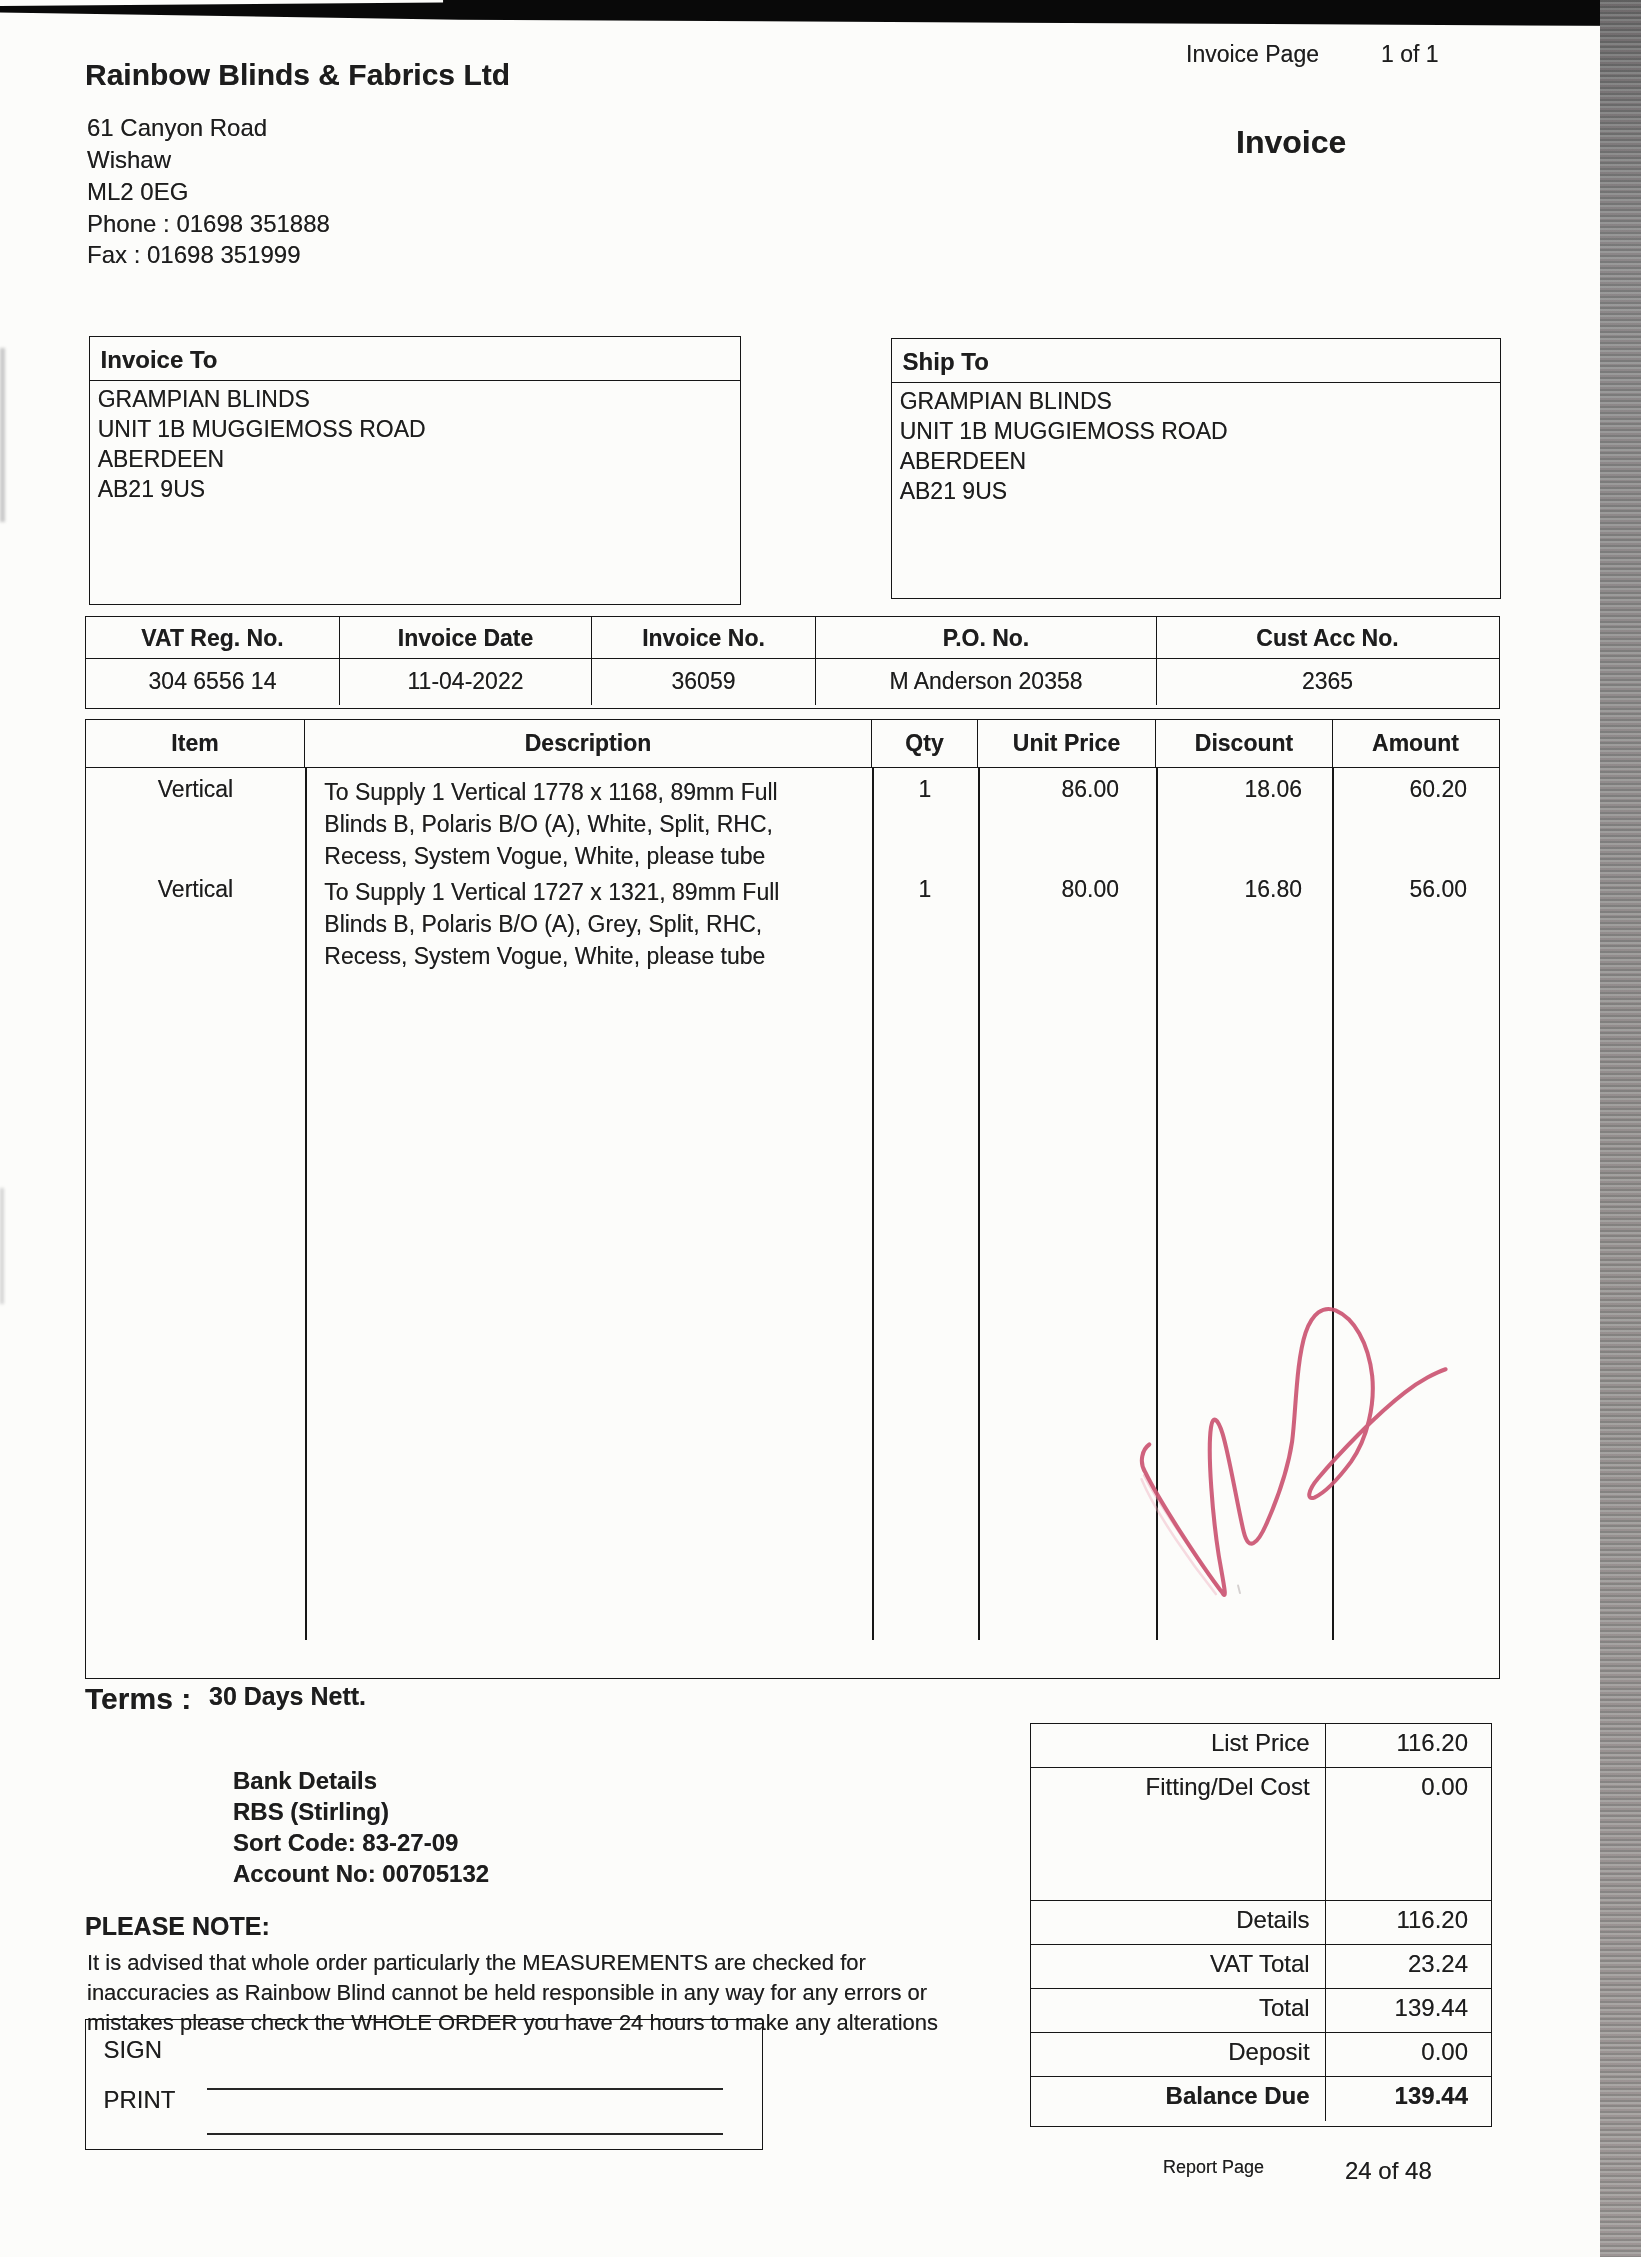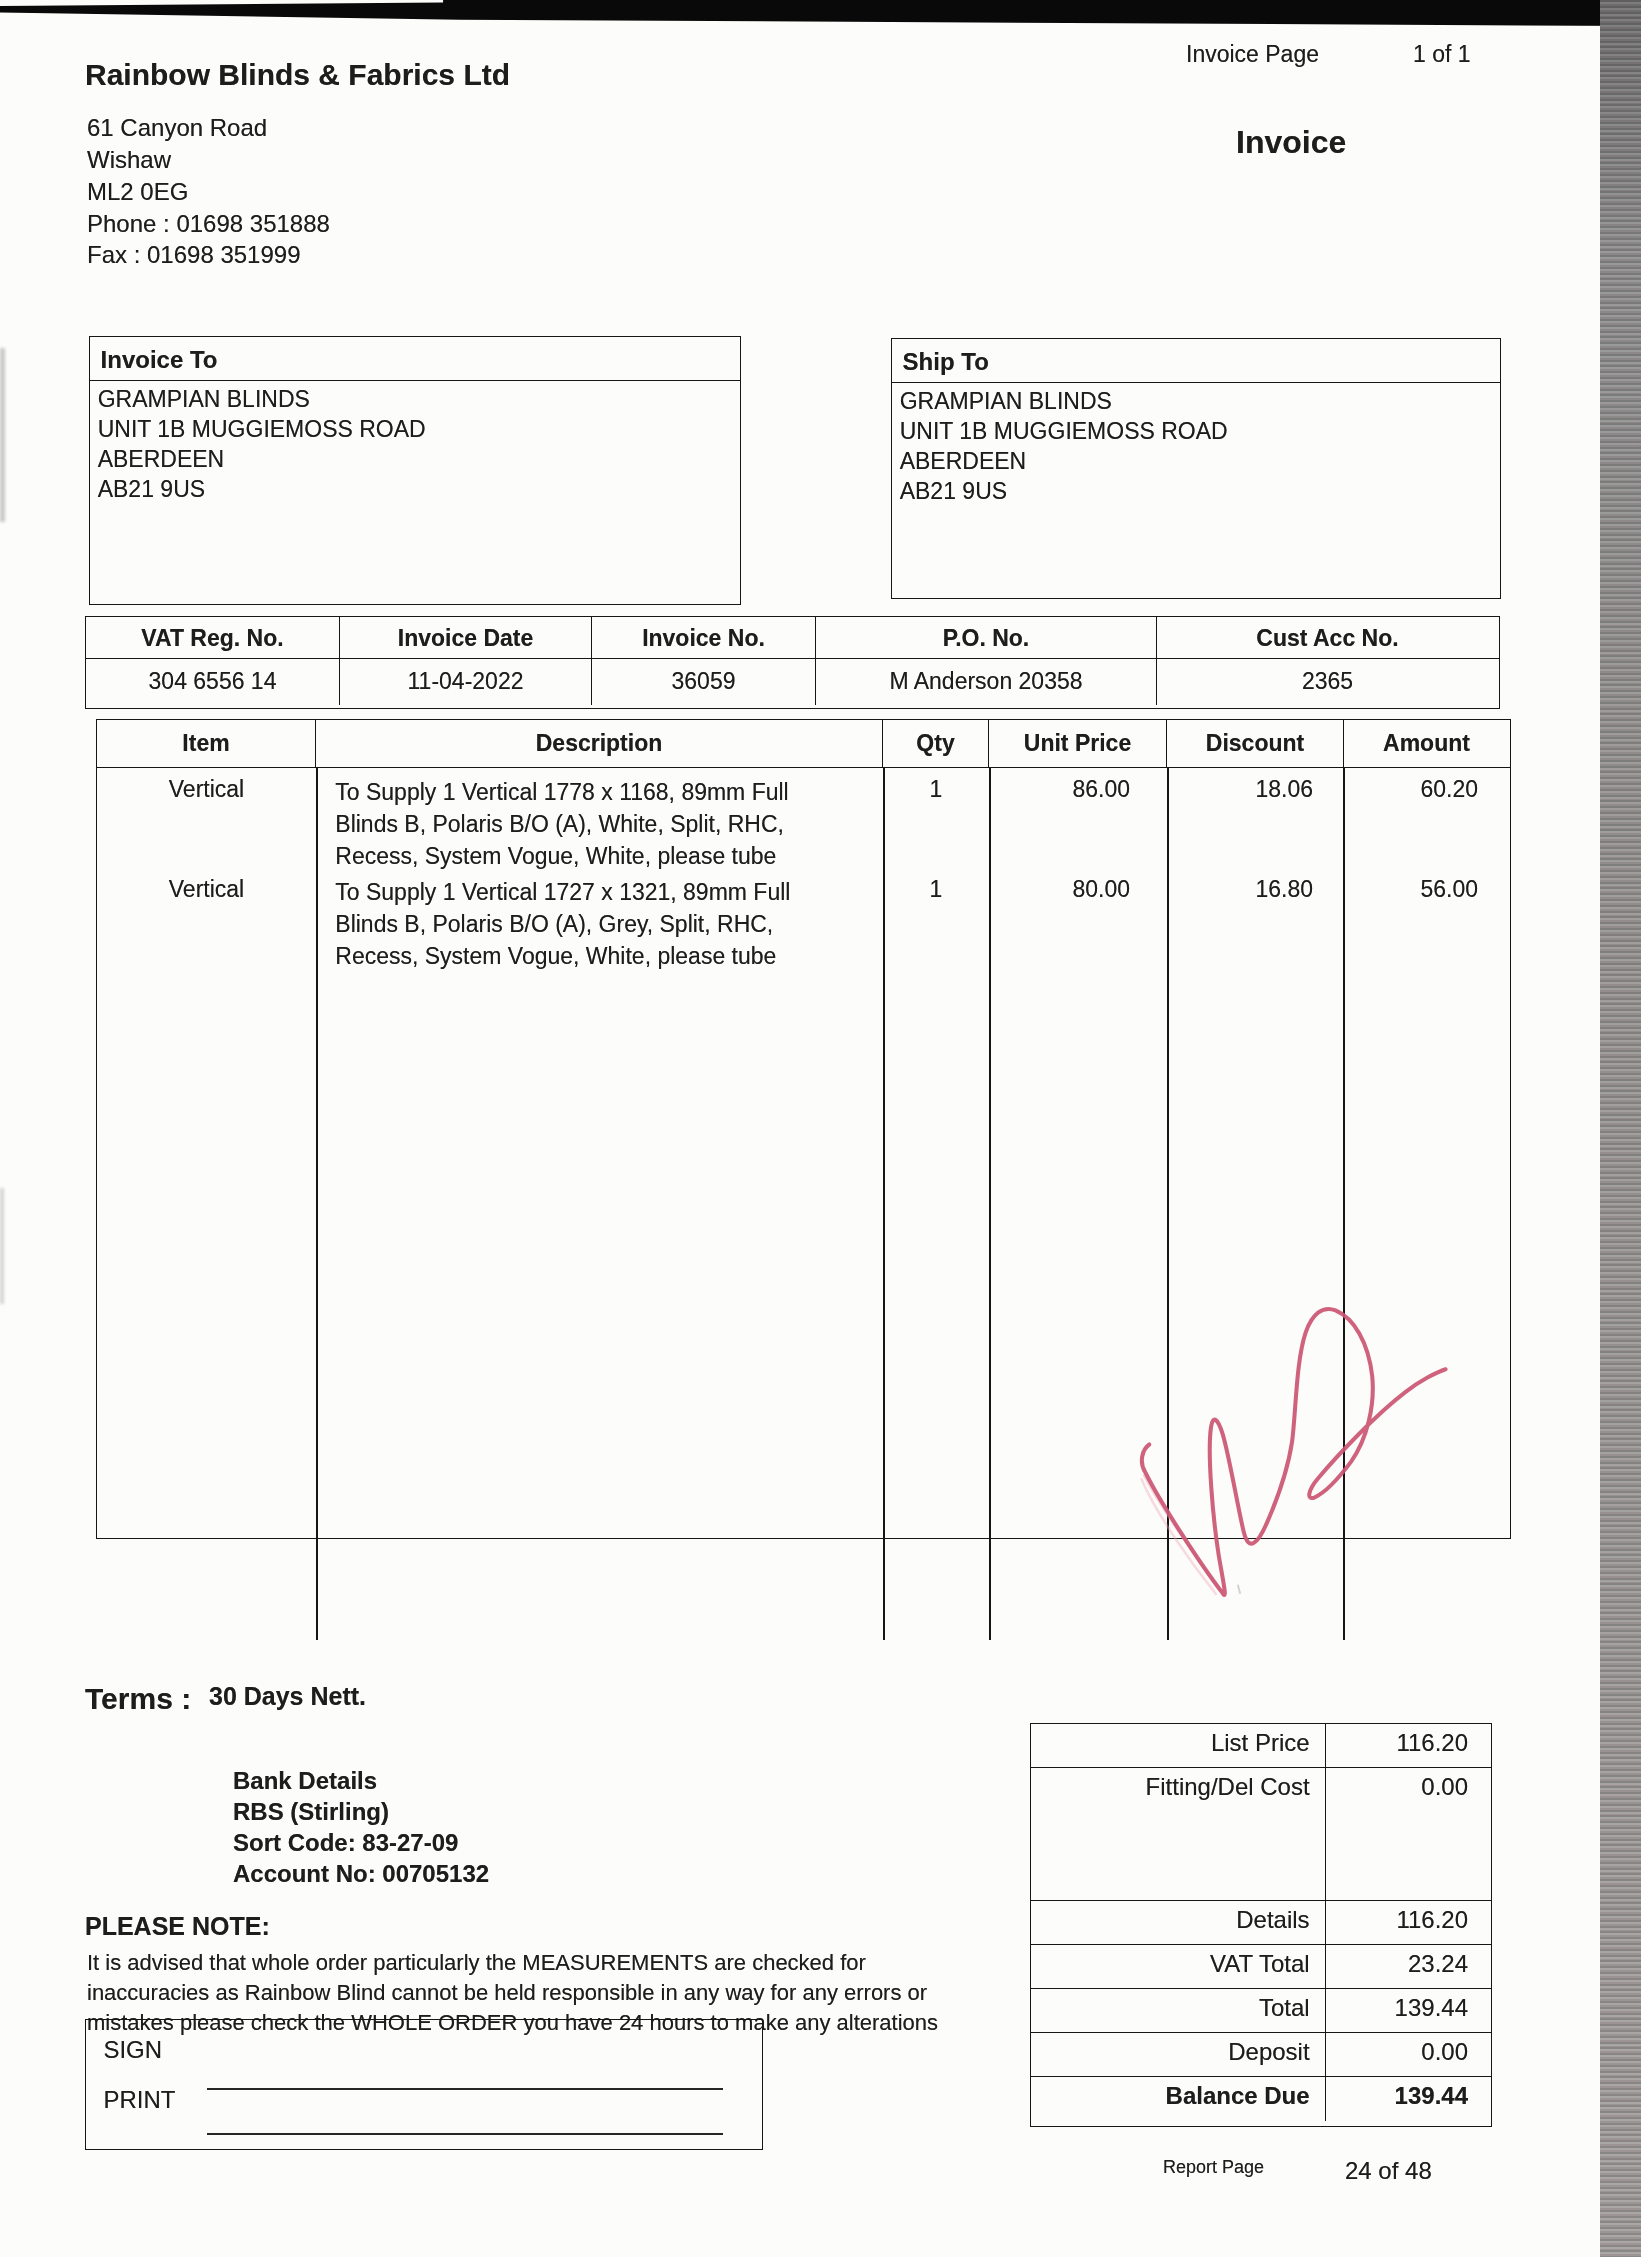--- a/index.html
+++ b/index.html
@@ -24,21 +24,21 @@
       repeating-linear-gradient(180deg, rgba(0,0,0,.14) 0 1.9px, rgba(255,255,255,.10) 1.9px 3.9px, rgba(120,60,80,.08) 3.9px 5.8px),
       linear-gradient(180deg,#6e6e6e 0,#8d8d8d 251px,#989694 55%,#a09d9b 100%);
   }
   #scan-left-streak1{position:absolute;left:0;top:348px;width:4.8px;height:174px;background:#c9c9c9;filter:blur(1.4px);}
   #scan-left-streak2{position:absolute;left:0;top:1188px;width:3.9px;height:116px;background:#d4d4d4;filter:blur(1.4px);}
 
   
   #company-name{left:85px;top:58px;font-size:30px;}
   .addr-line{left:87px;font-size:24px;}
   #hdr-invoice-page-label{left:1186px;top:41px;font-size:23px;}
-  #hdr-invoice-page-value{left:1381px;top:41px;font-size:23px;margin-left:32px;}
+  #hdr-invoice-page-value{left:1381px;top:41px;font-size:23px;}
   #invoice-title{left:1236px;top:124px;font-size:32px;}
 
   
   .addr-box{position:absolute;border:1.9px solid #161616;background:transparent;}
   #invoice-to-box{left:89px;top:336px;width:650px;height:267px;}
   #ship-to-box{left:891px;top:338px;width:608px;height:259px;}
   .addr-box .hd{font-weight:bold;font-size:24px;padding:8.7px 0 6.8px 10.6px;border-bottom:1.9px solid #161616;}
   .addr-box .bd{padding:2.9px 0 0 7.7px;font-size:23px;line-height:30px;}
 
   
@@ -48,21 +48,21 @@
   .mrow.v{height:46px;}
   .mcell{box-sizing:border-box;text-align:center;font-size:23px;padding-top:8.7px;}
   .mrow.h .mcell{font-weight:bold;padding-top:7.7px;}
   .mc0{width:254px;border-right:1.9px solid #161616;}
   .mc1{width:252px;border-right:1.9px solid #161616;}
   .mc2{width:224px;border-right:1.9px solid #161616;}
   .mc3{width:341px;border-right:1.9px solid #161616;}
   .mc4{width:341px;}
 
   
-  #items-table{left:96px;top:719px;width:1415px;height:820px;border:1.9px solid #161616;box-sizing:border-box;}
+  #items-table{left:85px;top:719px;width:1415px;height:960px;border:1.9px solid #161616;box-sizing:border-box;}
   #items-head{display:flex;height:48px;border-bottom:1.9px solid #161616;box-sizing:border-box;}
   .icell{box-sizing:border-box;text-align:center;font-weight:bold;font-size:23px;padding-top:9.7px;}
   .ci{width:219px;border-right:1.9px solid #161616;}
   .cd{width:567px;border-right:1.9px solid #161616;}
   .cq{width:106px;border-right:1.9px solid #161616;}
   .cp{width:178px;border-right:1.9px solid #161616;}
   .cc{width:177px;border-right:1.9px solid #161616;text-align:center;}
   .ca{width:165px;}
   #items-body{position:relative;height:872px;}
   .vline{position:absolute;top:0;bottom:0;width:1.9px;background:#161616;}

